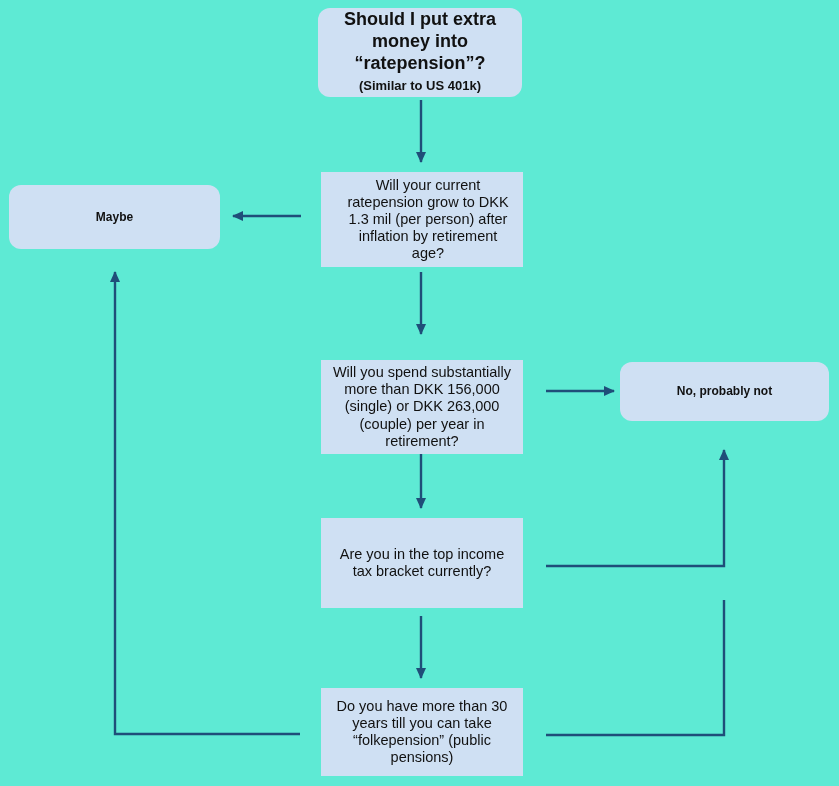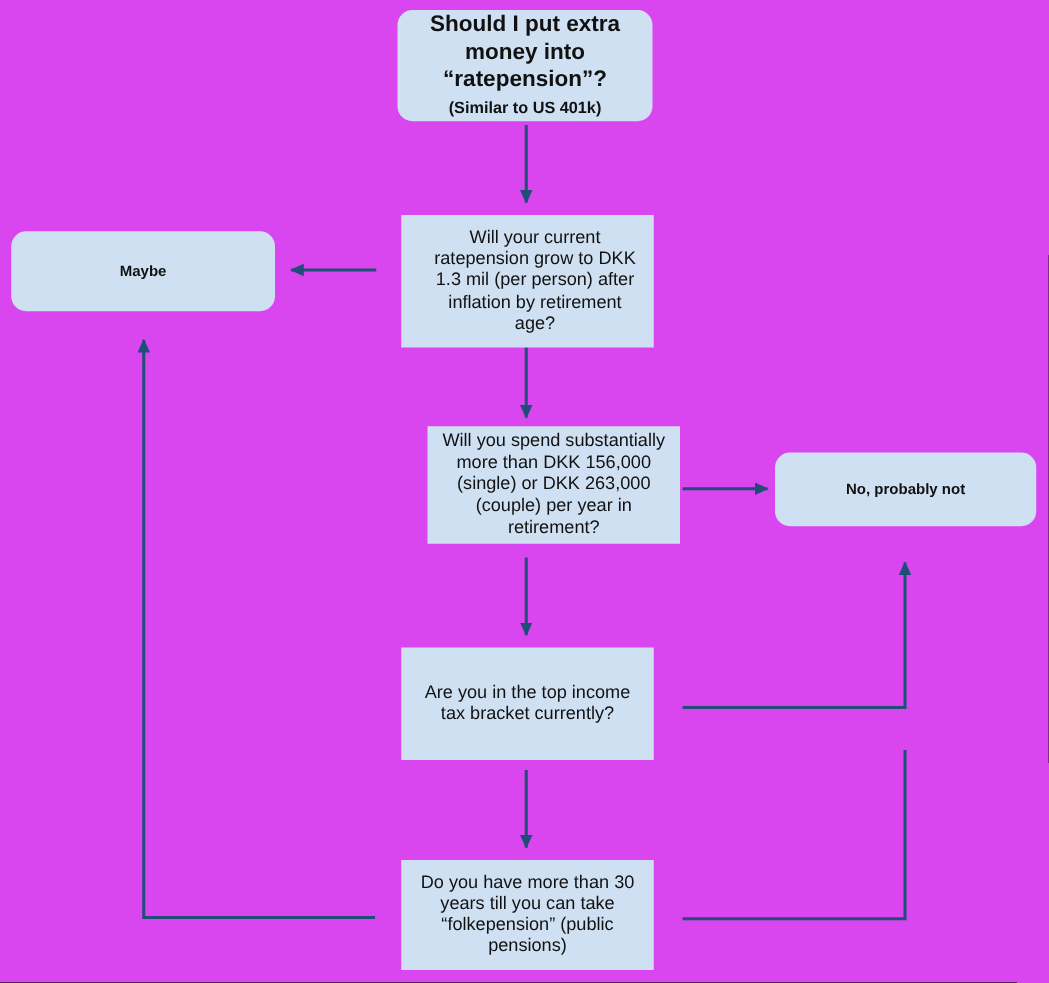--- a/index.html
+++ b/index.html
@@ -7,21 +7,21 @@
     padding: 0;
     background: #000000;
   }
   body {
     font-family: "Liberation Sans", sans-serif;
   }
   #canvas {
     position: relative;
     width: 839px;
     height: 786px;
-    background: #d946ef;
+    background: #5eead4;
     overflow: hidden;
   }
   #edges {
     position: absolute;
     left: 0;
     top: 0;
     width: 839px;
     height: 786px;
     pointer-events: none;
   }
@@ -100,25 +100,25 @@
     </g>
   </svg>
 
   <div class="node node-start" style="left:318px; top:8px; width:204px; height:89px;">
     <span>
       <span>Should I put extra money into “ratepension”?</span>
       <span class="small-note">(Similar to US 401k)</span>
     </span>
   </div>
 
-  <div class="node node-decision" style="left:321px; top:172px; width:202px; height:106px;padding-left:22px;">
+  <div class="node node-decision" style="left:321px; top:172px; width:202px; height:95px;padding-left:22px;">
     <span class="node-text">Will your current ratepension grow to DKK 1.3 mil (per person) after inflation by retirement age?</span>
   </div>
 
-  <div class="node node-decision" style="left:321px; top:341px; width:202px; height:94px;margin-left:21px;">
+  <div class="node node-decision" style="left:321px; top:360px; width:202px; height:94px;">
     <span class="node-text">Will you spend substantially more than DKK 156,000 (single) or DKK 263,000 (couple) per year in retirement?</span>
   </div>
 
   <div class="node node-decision" style="left:321px; top:518px; width:202px; height:90px;">
     <span class="node-text">Are you in the top income tax bracket currently?</span>
   </div>
 
   <div class="node node-decision" style="left:321px; top:688px; width:202px; height:88px;">
     <span class="node-text">Do you have more than 30 years till you can take “folkepension” (public pensions)</span>
   </div>

